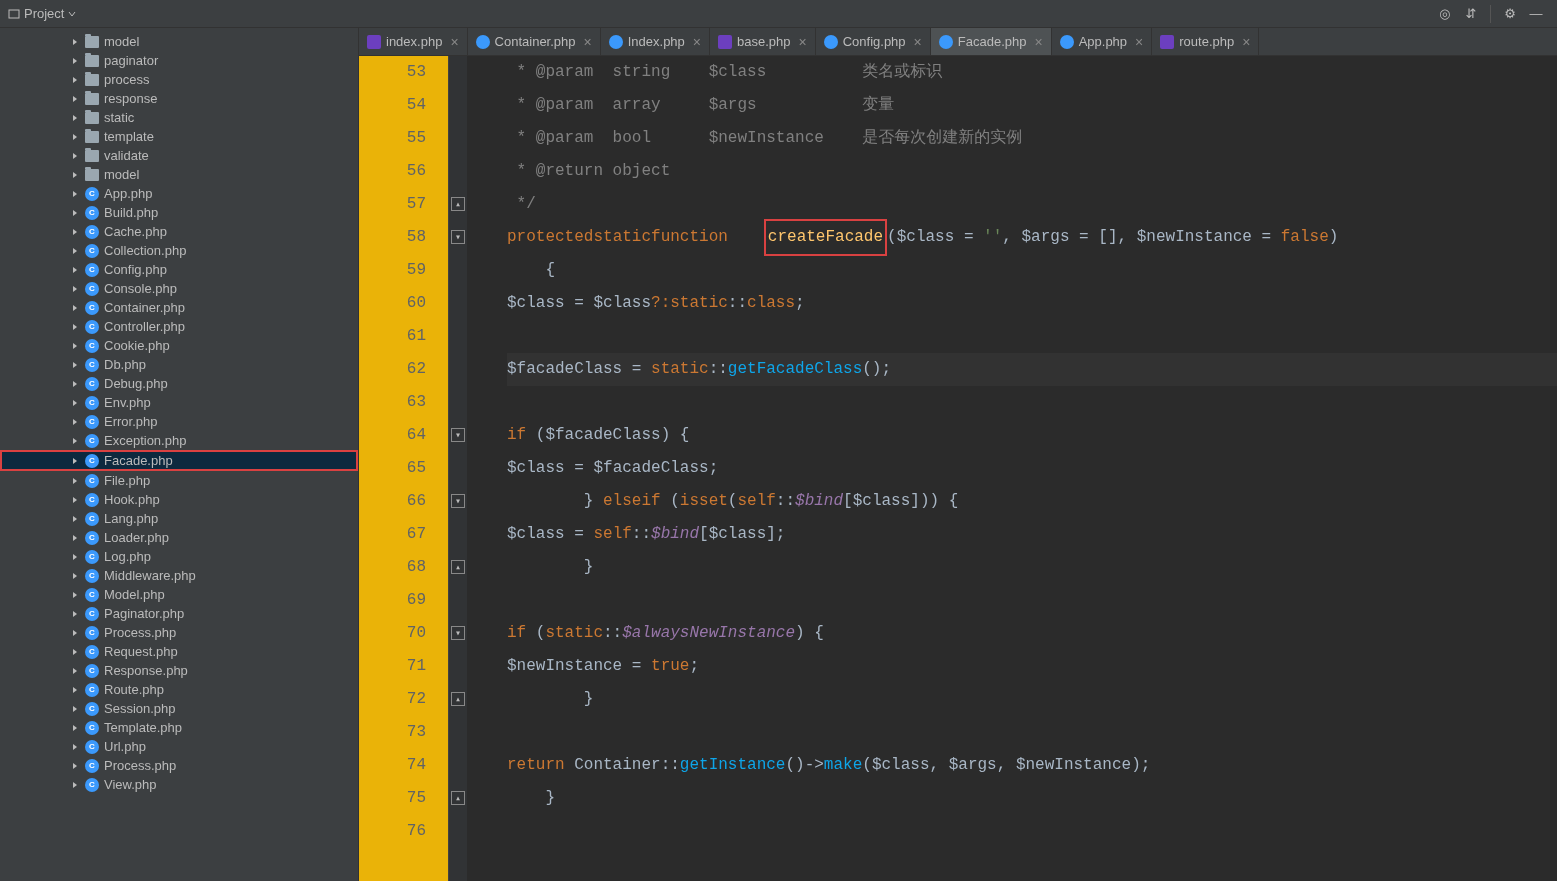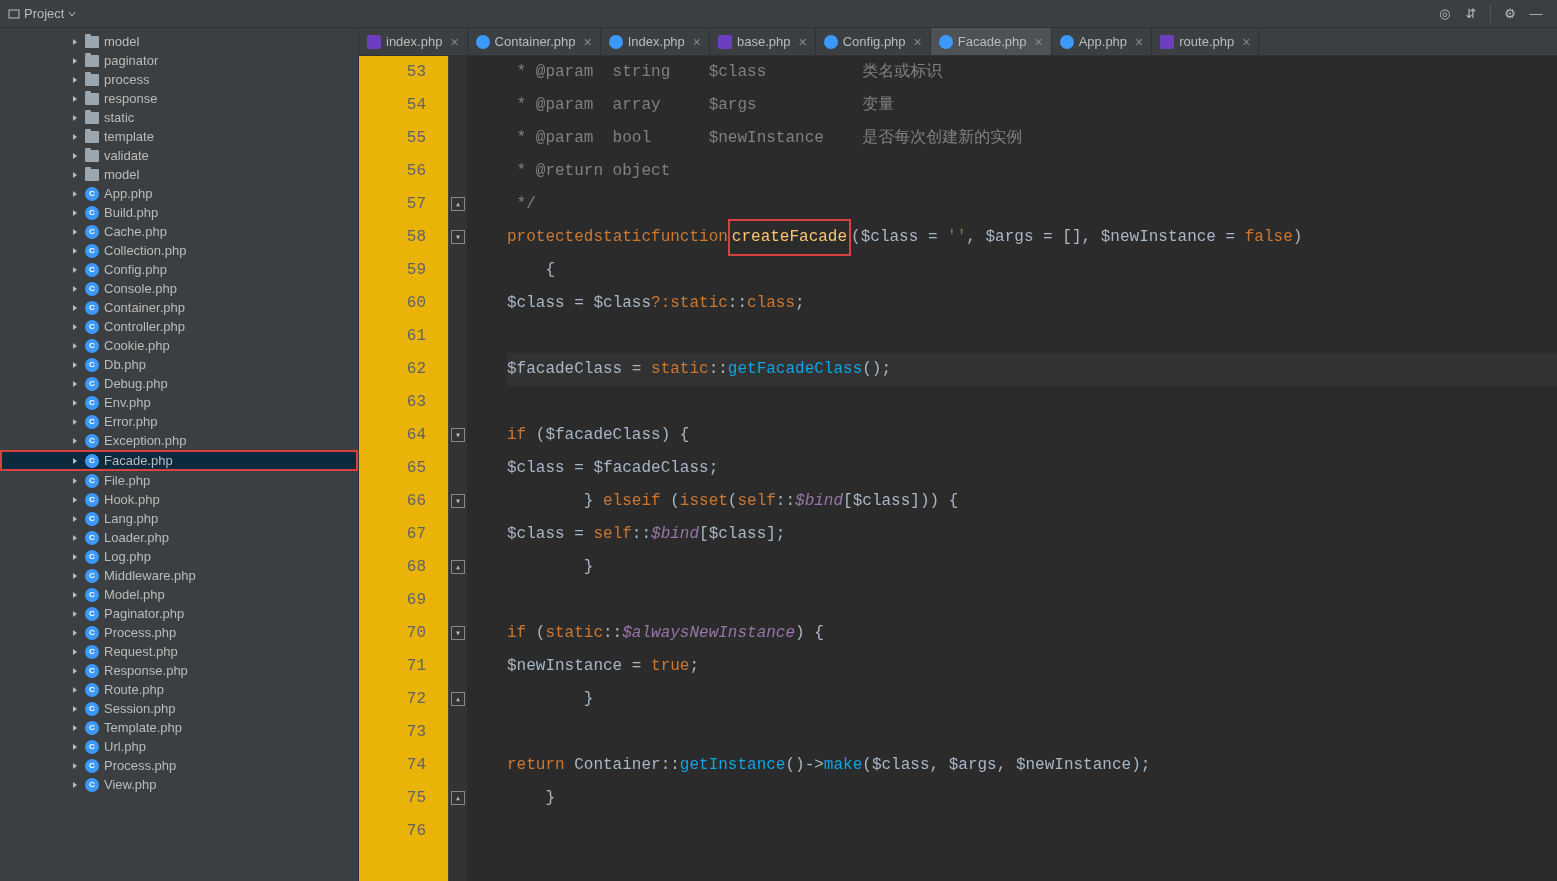--- a/index.html
+++ b/index.html
@@ -127,21 +127,21 @@
 }
 .code-line { height: 33px; display: flex; align-items: center; }
 .code-line.highlight { background: #323232; }
 .kw { color: #cc7832; }
 .fn { color: #ffc66d; }
 .var { color: #a9b7c6; }
 .str { color: #6a8759; }
 .comment { color: #808080; }
 .ital { font-style: italic; color: #9876aa; }
 .call { color: #0ea5e9; }
-.redbox { border: 2px solid #d94141; padding: 0 2px; }
+.redbox { border: 2px solid #d94141; padding: 0 2px; margin-left: 36px; }
 </style>
 </head>
 <body>
 
 <div class="toolbar">
   <div class="project-label">
     <svg width="12" height="12" viewBox="0 0 12 12">
         <rect x="1" y="2" width="10" height="8" fill="none" stroke="#bbb"></rect>
       </svg>
     <span>Project</span>

